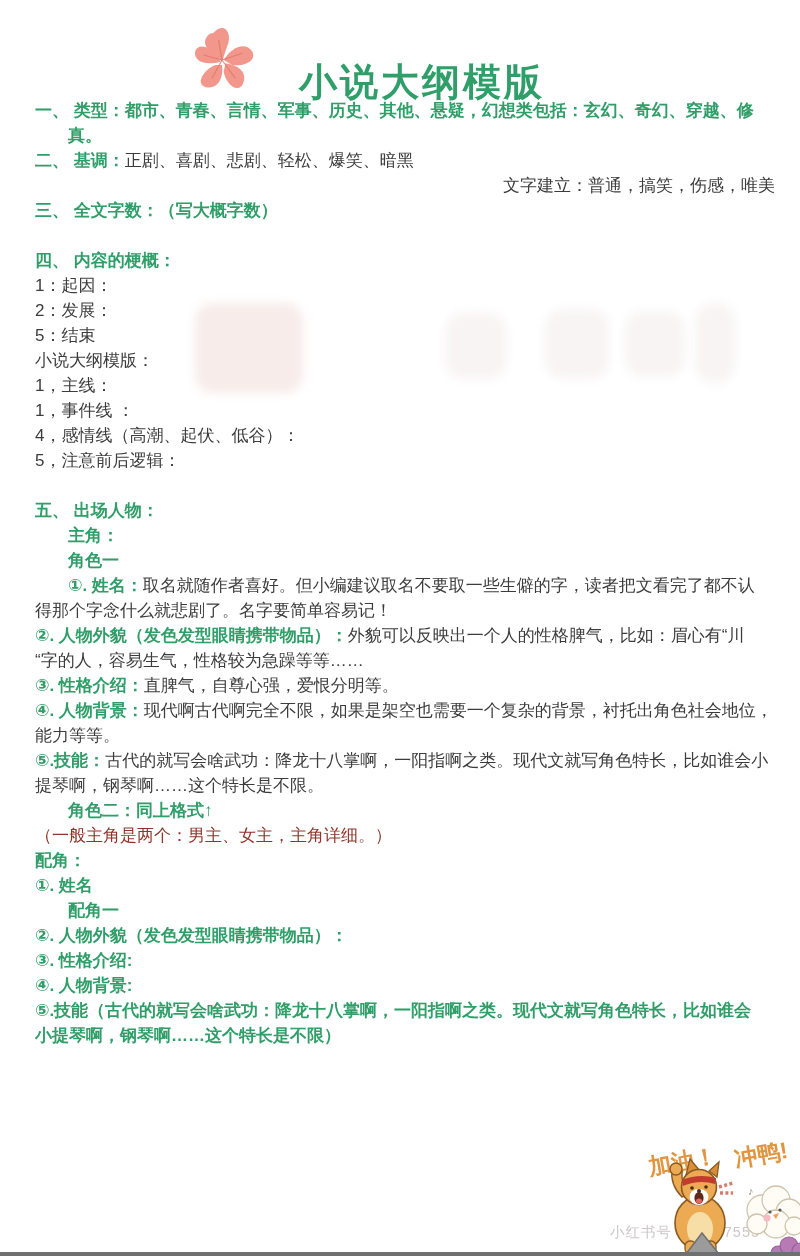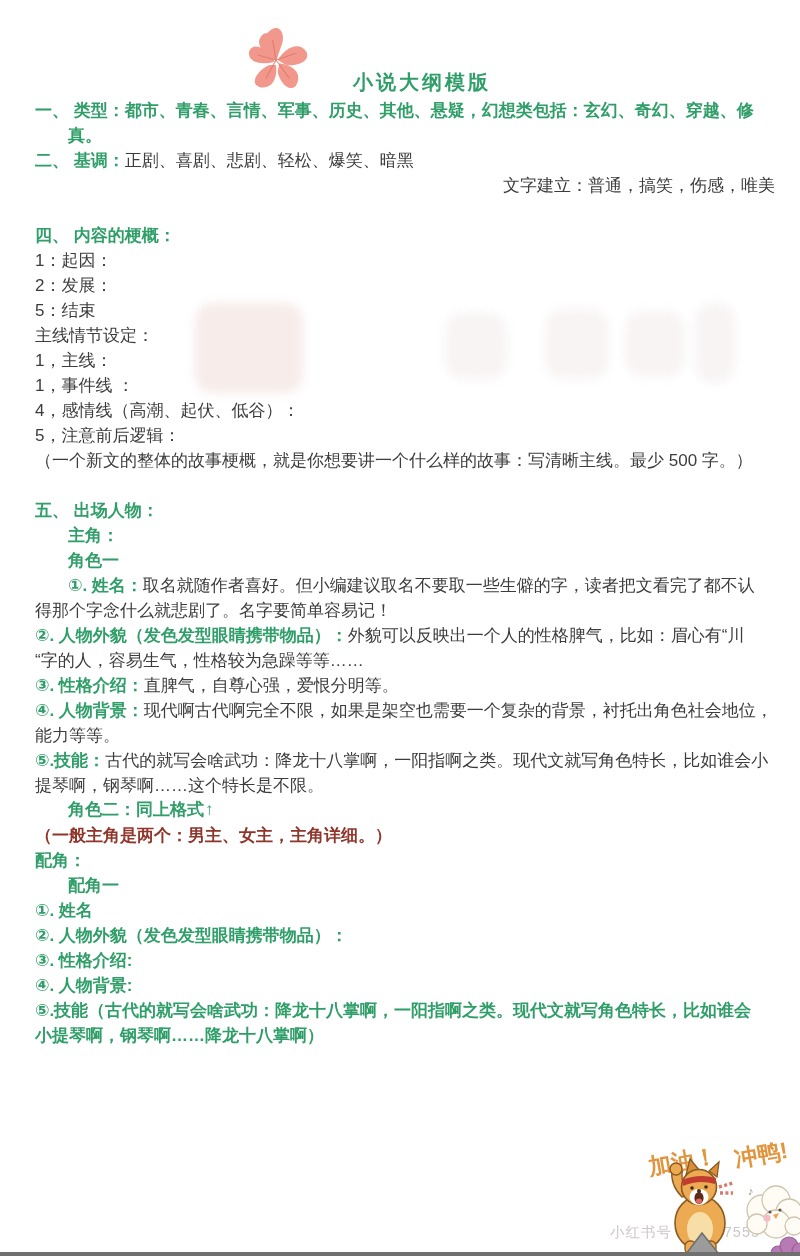--- a/index.html
+++ b/index.html
@@ -20,34 +20,34 @@
   }
   
   .title-row{
     position:absolute;top:20px;left:0;width:100%;height:80px;
     display:flex;align-items:center;justify-content:center;gap:34px;
     transform:translateX(-38px);
   }
   .flower{width:86px;height:84px;flex:0 0 auto;}
   h1.doc-title{
     color:var(--green);
-    font-size:20px;font-weight:bold;letter-spacing:3px;
+    font-size:38px;font-weight:bold;letter-spacing:3px;
     line-height:1;
     margin-top:43px;
   }
   
   .doc-lines{
     position:absolute;top:98px;left:35px;right:25px;
     font-size:17px;line-height:25px;
   }
   .line{white-space:nowrap;overflow:hidden;}
   .line.spacer{height:25px;}
   .seg-green{color:var(--green);font-weight:bold;}
   .seg-black{color:var(--black);font-weight:normal;}
-  .seg-red{color:var(--red);font-weight:bold;}
+  .seg-red{color:var(--red);font-weight:normal;}
   
   .center-watermark{
     position:absolute;top:295px;left:195px;width:540px;height:110px;
     pointer-events:none;z-index:0;
   }
   .center-watermark .blob{
     position:absolute;border-radius:18px;filter:blur(5px);
   }
   .blob.b1{left:0;top:8px;width:108px;height:90px;background:#f7ecea;}
   .blob.b2{left:250px;top:18px;width:62px;height:66px;background:#f8f4f4;}
@@ -100,54 +100,54 @@
       </g>
     </svg>
     <h1 class="doc-title">小说大纲模版</h1>
   </div>
 
   <div class="doc-lines">
       <div class="line"><span class="seg-green">一、 类型：都市、青春、言情、军事、历史、其他、悬疑，幻想类包括：玄幻、奇幻、穿越、修</span></div>
       <div class="line" style="padding-left: 33px;"><span class="seg-green">真。</span></div>
       <div class="line"><span class="seg-green">二、 基调：</span><span class="seg-black">正剧、喜剧、悲剧、轻松、爆笑、暗黑</span></div>
       <div class="line" style="padding-left: 33px; text-align: right;"><span class="seg-black">文字建立：普通，搞笑，伤感，唯美</span></div>
+      <div class="line"><span class="seg-green">三、 全文字数：（写大概字数）</span></div>
       <div class="line spacer"></div>
       <div class="line"><span class="seg-green">四、 内容的梗概：</span></div>
       <div class="line"><span class="seg-black">1：起因：</span></div>
       <div class="line"><span class="seg-black">2：发展：</span></div>
       <div class="line"><span class="seg-black">5：结束</span></div>
-      <div class="line"><span class="seg-black">主线情节设定：</span></div>
+      <div class="line"><span class="seg-black">小说大纲模版：</span></div>
       <div class="line"><span class="seg-black">1，主线：</span></div>
       <div class="line"><span class="seg-black">1，事件线 ：</span></div>
       <div class="line"><span class="seg-black">4，感情线（高潮、起伏、低谷）：</span></div>
       <div class="line"><span class="seg-black">5，注意前后逻辑：</span></div>
-      <div class="line"><span class="seg-black">（一个新文的整体的故事梗概，就是你想要讲一个什么样的故事：写清晰主线。最少 500 字。）</span></div>
       <div class="line spacer"></div>
       <div class="line"><span class="seg-green">五、 出场人物：</span></div>
       <div class="line" style="padding-left: 33px;"><span class="seg-green">主角：</span></div>
       <div class="line" style="padding-left: 33px;"><span class="seg-green">角色一</span></div>
       <div class="line" style="padding-left: 33px;"><span class="seg-green">①. 姓名：</span><span class="seg-black">取名就随作者喜好。但小编建议取名不要取一些生僻的字，读者把文看完了都不认</span></div>
       <div class="line"><span class="seg-black">得那个字念什么就悲剧了。名字要简单容易记！</span></div>
       <div class="line"><span class="seg-green">②. 人物外貌（发色发型眼睛携带物品）：</span><span class="seg-black">外貌可以反映出一个人的性格脾气，比如：眉心有“川</span></div>
       <div class="line"><span class="seg-black">“字的人，容易生气，性格较为急躁等等……</span></div>
       <div class="line"><span class="seg-green">③. 性格介绍：</span><span class="seg-black">直脾气，自尊心强，爱恨分明等。</span></div>
       <div class="line"><span class="seg-green">④. 人物背景：</span><span class="seg-black">现代啊古代啊完全不限，如果是架空也需要一个复杂的背景，衬托出角色社会地位，</span></div>
       <div class="line"><span class="seg-black">能力等等。</span></div>
       <div class="line"><span class="seg-green">⑤.技能：</span><span class="seg-black">古代的就写会啥武功：降龙十八掌啊，一阳指啊之类。现代文就写角色特长，比如谁会小</span></div>
       <div class="line"><span class="seg-black">提琴啊，钢琴啊……这个特长是不限。</span></div>
-      <div class="line" style="padding-left: 33px; font-family: Liberation Mono, monospace;"><span class="seg-green">角色二：同上格式↑</span></div>
+      <div class="line" style="padding-left: 33px;"><span class="seg-green">角色二：同上格式↑</span></div>
       <div class="line"><span class="seg-red">（一般主角是两个：男主、女主，主角详细。）</span></div>
       <div class="line"><span class="seg-green">配角：</span></div>
+      <div class="line"><span class="seg-green">①. 姓名</span></div>
       <div class="line" style="padding-left: 33px;"><span class="seg-green">配角一</span></div>
-      <div class="line"><span class="seg-green">①. 姓名</span></div>
       <div class="line"><span class="seg-green">②. 人物外貌（发色发型眼睛携带物品）：</span></div>
       <div class="line"><span class="seg-green">③. 性格介绍:</span></div>
       <div class="line"><span class="seg-green">④. 人物背景:</span></div>
       <div class="line"><span class="seg-green">⑤.技能（古代的就写会啥武功：降龙十八掌啊，一阳指啊之类。现代文就写角色特长，比如谁会</span></div>
-      <div class="line"><span class="seg-green">小提琴啊，钢琴啊……降龙十八掌啊）</span></div>
+      <div class="line"><span class="seg-green">小提琴啊，钢琴啊……这个特长是不限）</span></div>
     </div>
 
   <div class="footer-watermark">小红书号：40737555</div>
 
   <svg class="sticker" viewBox="0 0 178 125">
 
     <text transform="translate(24,44) rotate(-10)" font-size="23" font-weight="bold" fill="#e2953f" stroke="#ffffff" stroke-width="3" paint-order="stroke">加油！</text>
     <text transform="translate(110,36) rotate(-10)" font-size="23" font-weight="bold" fill="#e2953f" stroke="#ffffff" stroke-width="3" paint-order="stroke">冲鸭!</text>
 
     <g>

